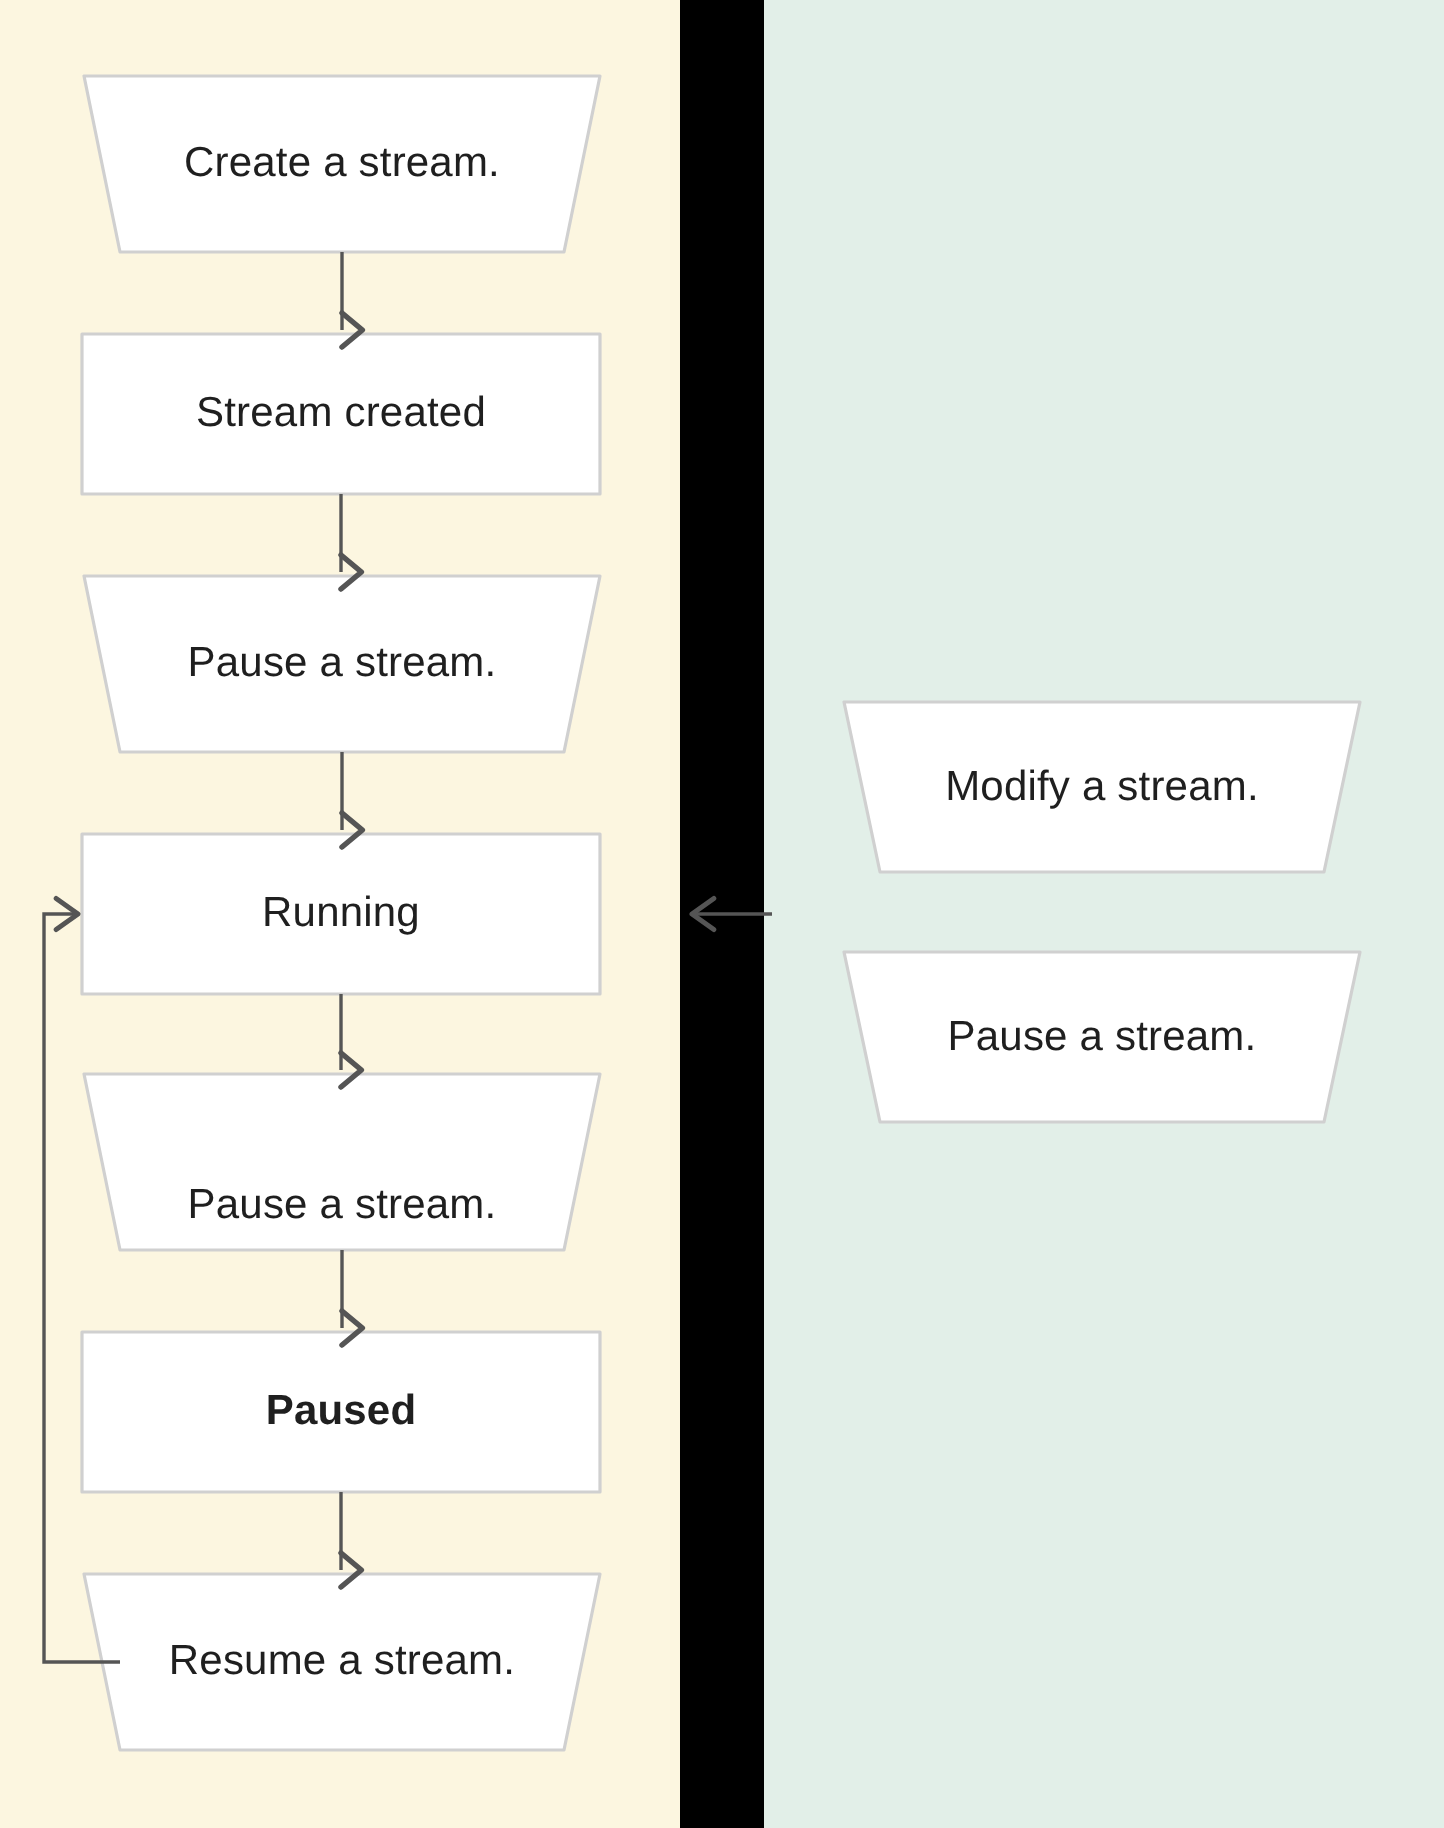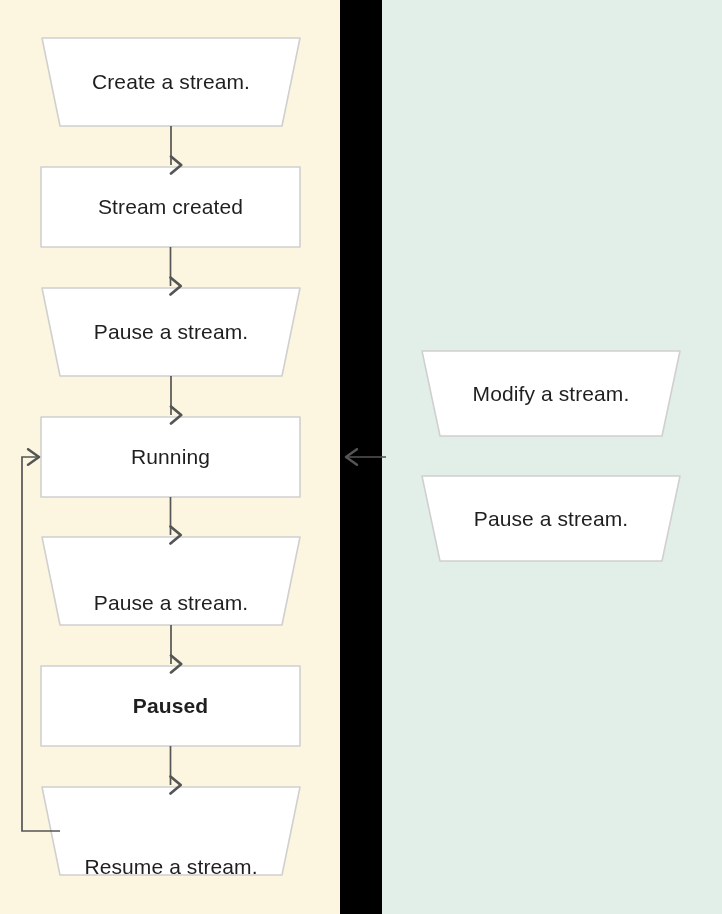--- a/index.html
+++ b/index.html
@@ -99,18 +99,18 @@
       </g>
   </svg>
 
   <div id="labels-layer">
       <div class="node-label" style="left: 42px; top: 38px; width: 258px; height: 88px; color: rgb(31, 31, 31);">Create a stream.</div>
       <div class="node-label" style="left: 41px; top: 167px; width: 259px; height: 80px; color: rgb(31, 31, 31);">Stream created</div>
       <div class="node-label" style="left: 42px; top: 288px; width: 258px; height: 88px; color: rgb(31, 31, 31);">Pause a stream.</div>
       <div class="node-label" style="left: 41px; top: 417px; width: 259px; height: 80px; color: rgb(31, 31, 31);">Running</div>
       <div class="node-label" style="left: 42px; top: 537px; width: 258px; height: 88px; color: rgb(31, 31, 31); margin-top: 22px;">Pause a stream.</div>
       <div class="node-label" style="left: 41px; top: 666px; width: 259px; height: 80px; color: rgb(31, 31, 31); font-weight: bold;">Paused</div>
-      <div class="node-label" style="left: 42px; top: 787px; width: 258px; height: 88px; color: rgb(31, 31, 31); margin-top: 36px;">Resume a stream.</div>
+      <div class="node-label" style="left: 42px; top: 787px; width: 258px; height: 88px; color: rgb(31, 31, 31);">Resume a stream.</div>
       <div class="node-label" style="left: 422px; top: 351px; width: 258px; height: 85px; color: rgb(31, 31, 31); text-align: center;">Modify a stream.</div>
       <div class="node-label" style="left: 422px; top: 476px; width: 258px; height: 85px; color: rgb(31, 31, 31);">Pause a stream.</div>
     </div>
 
 </div>
 
 </body></html>

